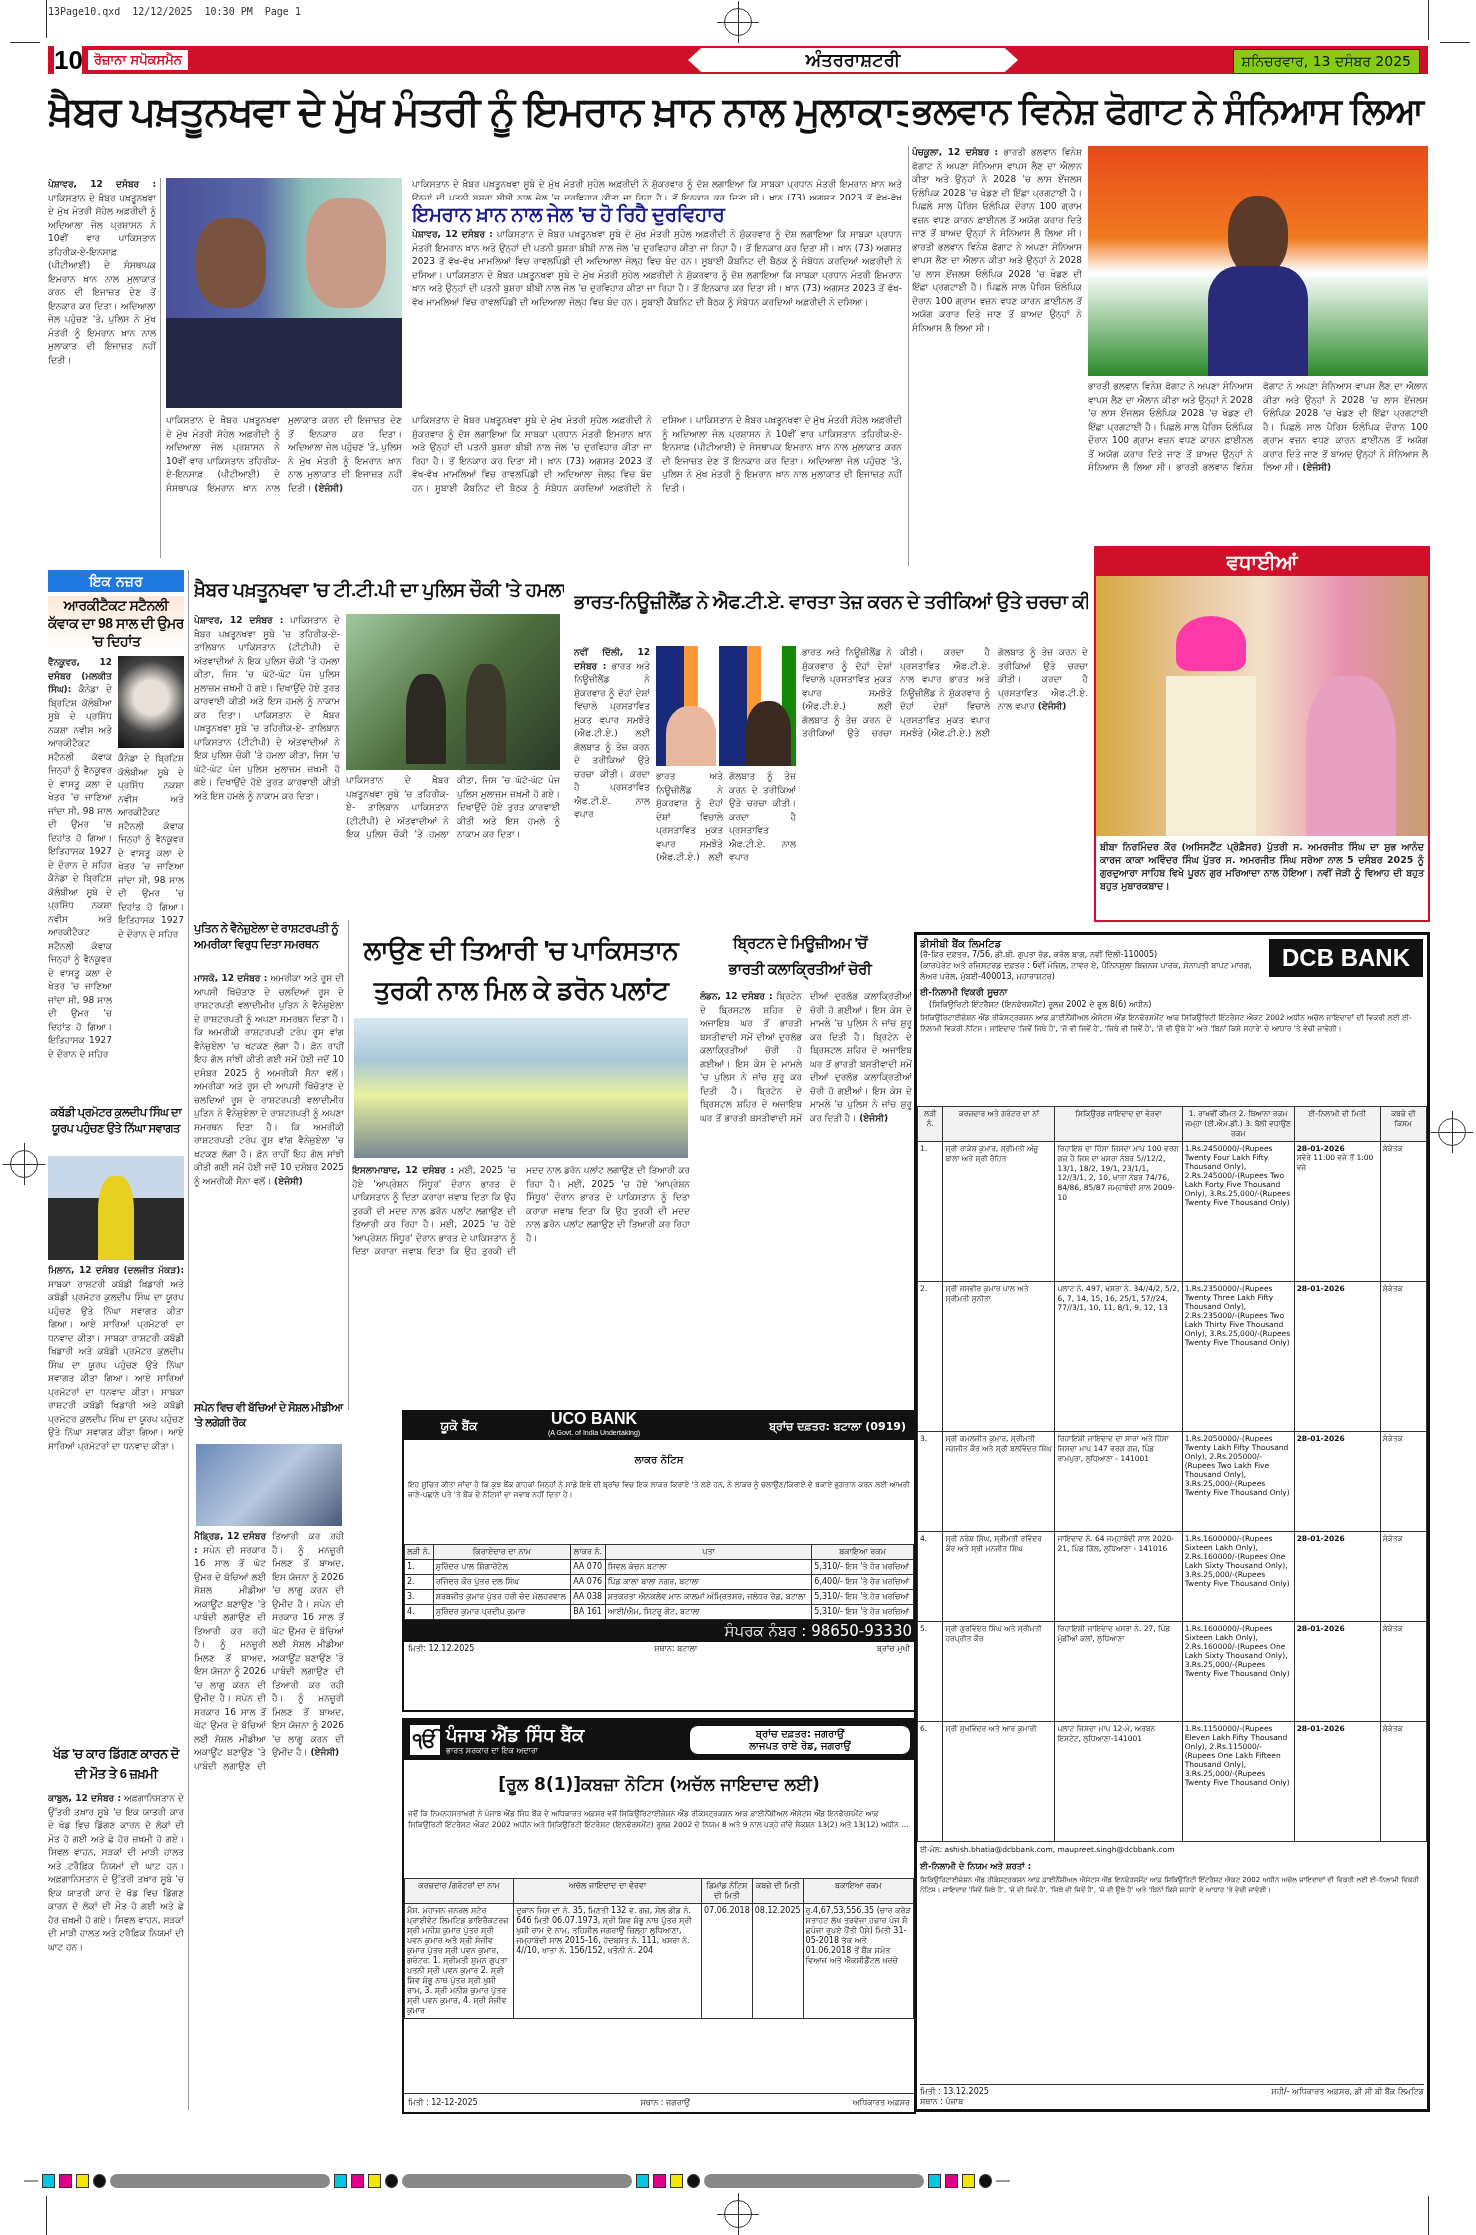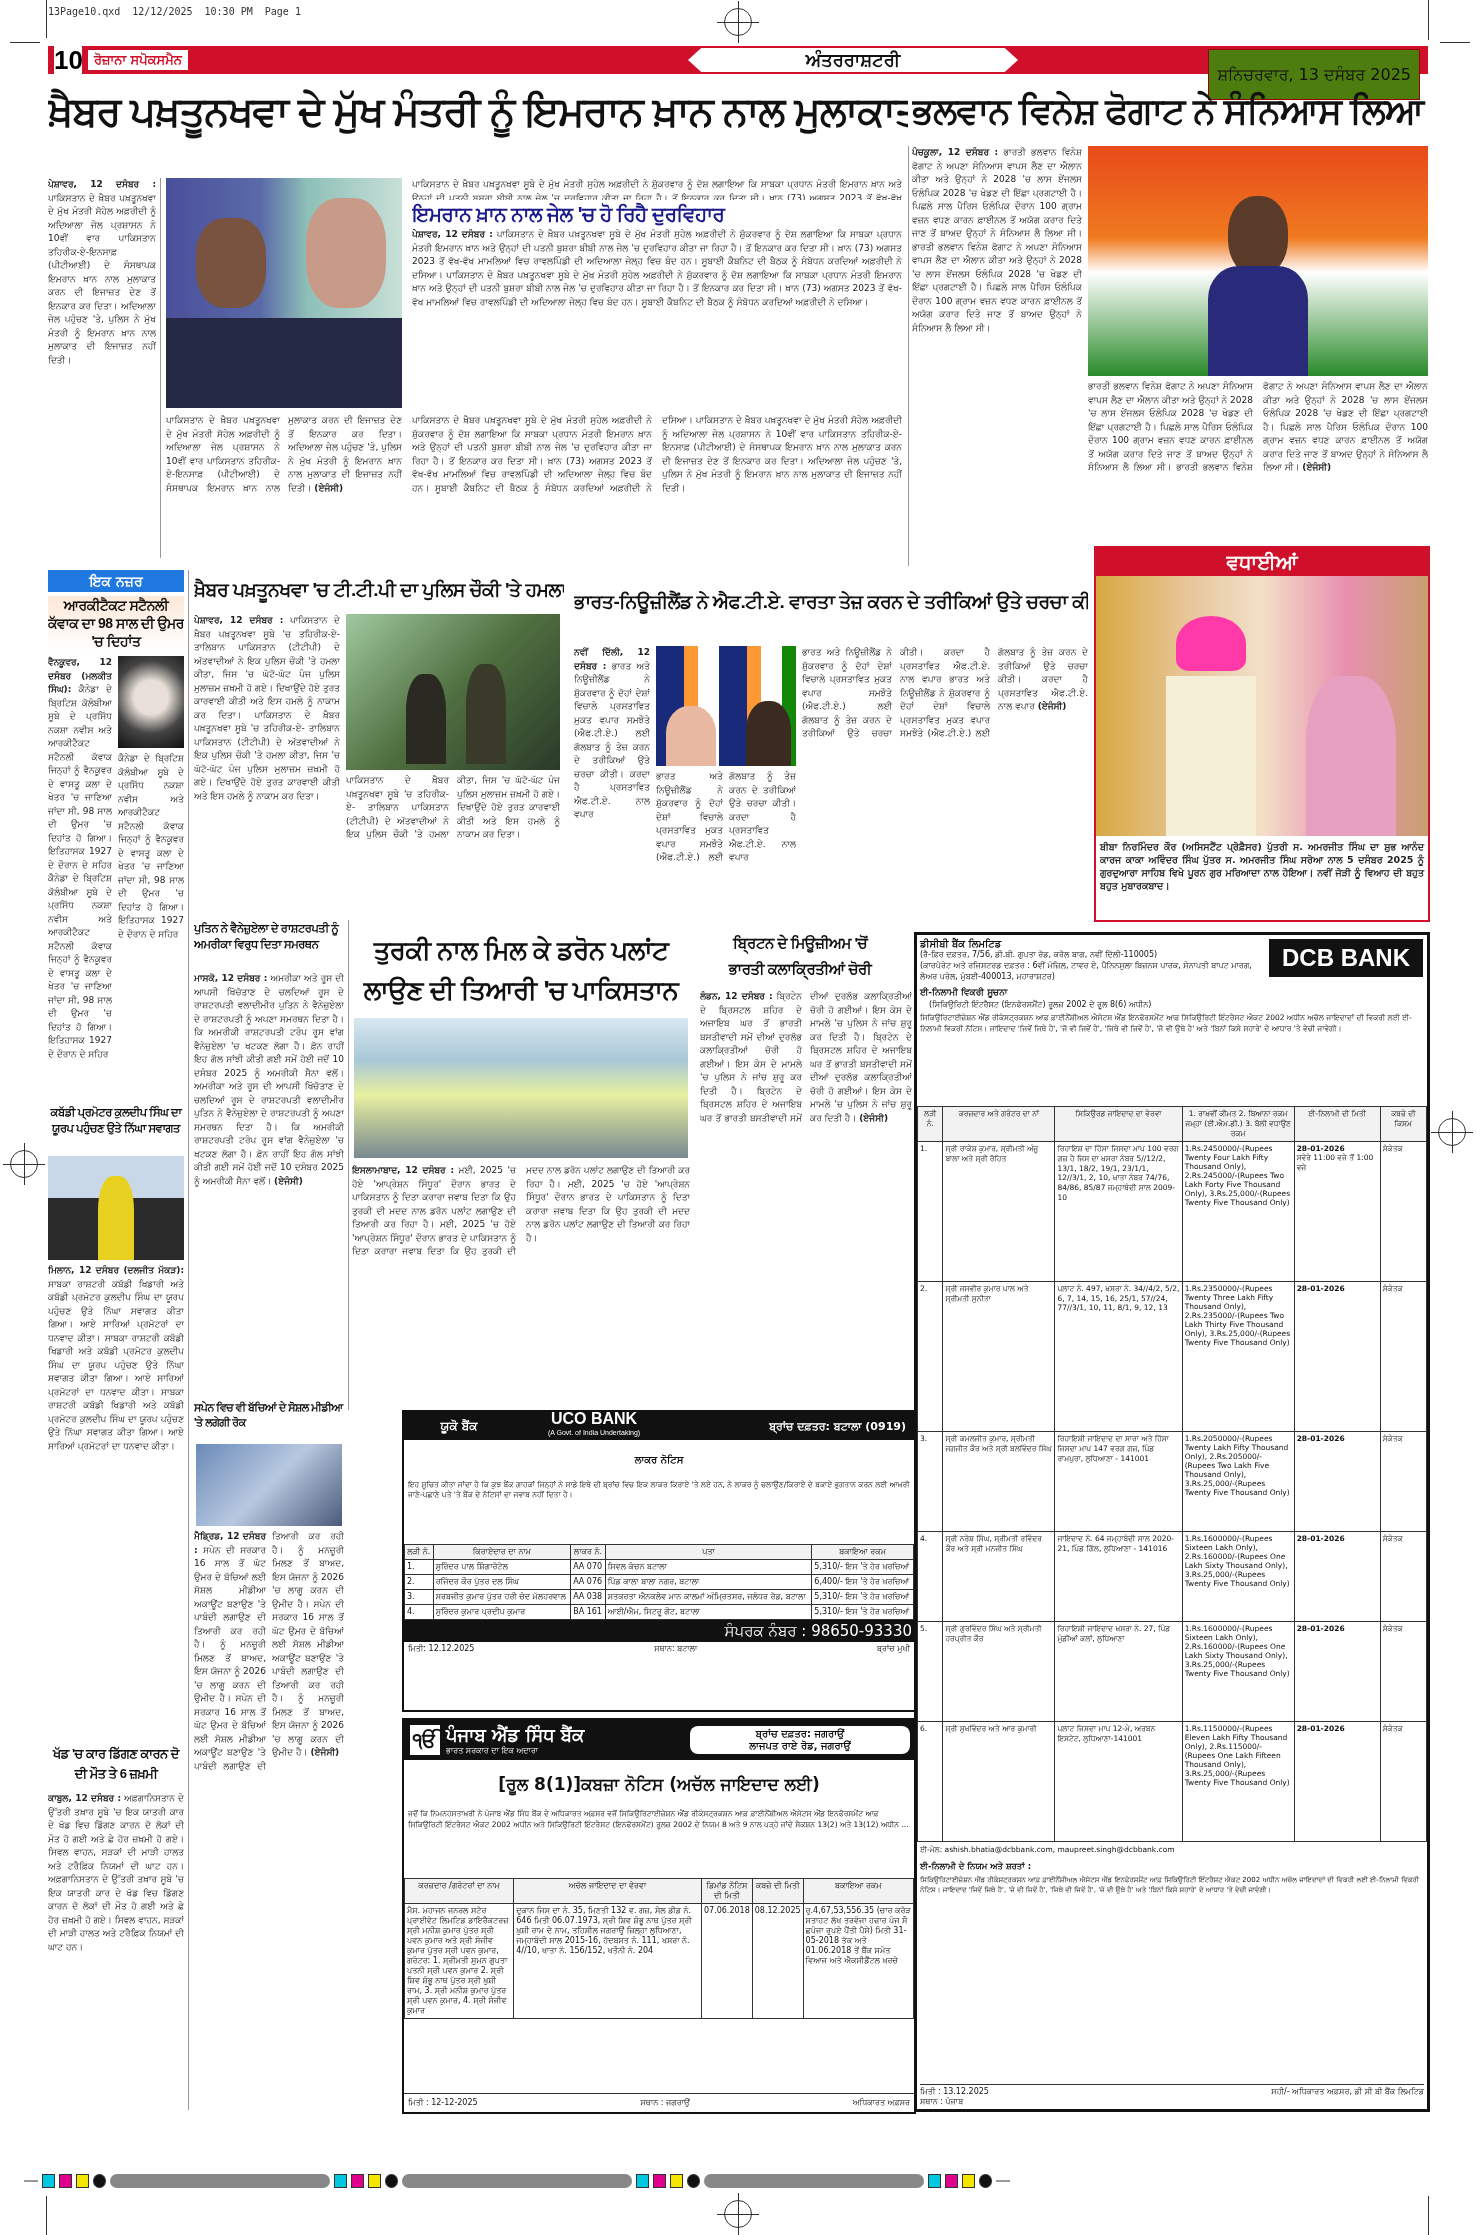--- a/index.html
+++ b/index.html
@@ -7,21 +7,21 @@
 .abs{position:absolute}
 .slug{left:48px;top:6px;font-family:"DejaVu Sans Mono",monospace;font-size:10px;color:#333}
 .crop{border-color:#333;border-style:solid;border-width:0}
 .reg{width:28px;height:28px;border:1px solid #333;border-radius:50%}
 .reg:before{content:"";position:absolute;left:-8px;top:13px;width:42px;height:1px;background:#333}
 .reg:after{content:"";position:absolute;top:-8px;left:13px;width:1px;height:42px;background:#333}
 .masthead{left:48px;top:46px;width:1380px;height:28px;background:#d0102a;display:flex;align-items:center}
 .pgno{background:#fff;color:#000;font-family:"Liberation Sans",sans-serif;font-weight:bold;font-size:26px;width:28px;height:28px;text-align:center;line-height:28px;margin-left:6px}
 .paper{background:#fff;color:#d0102a;font-weight:bold;font-size:13px;padding:2px 6px;margin-left:6px}
 .section{position:absolute;left:640px;top:2px;width:330px;height:24px;background:#fff;clip-path:polygon(4% 0,96% 0,100% 50%,96% 100%,4% 100%,0 50%);text-align:center;font-weight:bold;font-size:18px;line-height:24px;color:#111}
-.date{position:absolute;right:8px;top:3px;background:#4d7c0f;color:#111;font-size:16px;padding:15px 8px;border:1px solid #900}
+.date{position:absolute;right:8px;top:3px;background:#84cc16;color:#111;font-size:14px;padding:3px 8px;border:1px solid #900}
 .h1{font-family:"Liberation Sans",sans-serif;font-weight:bold;color:#111;letter-spacing:-1px;white-space:nowrap;overflow:hidden}
 .col{font-size:9px;line-height:13.5px;color:#222;text-align:justify;overflow:hidden}
 .col p{margin-bottom:2px}
 .photo{overflow:hidden}
 .hd2{font-family:"Liberation Sans",sans-serif;font-weight:bold;color:#111;white-space:nowrap;overflow:hidden;letter-spacing:-0.5px}
 .box{border:2px solid #111}
 .tbl{border-collapse:collapse;width:100%;font-size:8px}
 .tbl td,.tbl th{border:1px solid #333;padding:2px;vertical-align:top}
 .tbl th{font-weight:normal;background:#f2f2f2}
 .colorbar{display:flex;align-items:center;gap:4px}
@@ -138,22 +138,22 @@
 <div class="abs col" style="left:48px;top:1264px;width:136px;height:470px">
   <p><b>ਮਿਲਾਨ, 12 ਦਸੰਬਰ (ਦਲਜੀਤ ਮੱਕੜ):</b> <span>ਸਾਬਕਾ ਰਾਸ਼ਟਰੀ ਕਬੱਡੀ ਖਿਡਾਰੀ ਅਤੇ ਕਬੱਡੀ ਪ੍ਰਮੋਟਰ ਕੁਲਦੀਪ ਸਿੰਘ ਦਾ ਯੂਰਪ ਪਹੁੰਚਣ ਉਤੇ ਨਿੱਘਾ ਸਵਾਗਤ ਕੀਤਾ ਗਿਆ। ਆਏ ਸਾਰਿਆਂ ਪ੍ਰਮੋਟਰਾਂ ਦਾ ਧਨਵਾਦ ਕੀਤਾ।</span> <span>ਸਾਬਕਾ ਰਾਸ਼ਟਰੀ ਕਬੱਡੀ ਖਿਡਾਰੀ ਅਤੇ ਕਬੱਡੀ ਪ੍ਰਮੋਟਰ ਕੁਲਦੀਪ ਸਿੰਘ ਦਾ ਯੂਰਪ ਪਹੁੰਚਣ ਉਤੇ ਨਿੱਘਾ ਸਵਾਗਤ ਕੀਤਾ ਗਿਆ। ਆਏ ਸਾਰਿਆਂ ਪ੍ਰਮੋਟਰਾਂ ਦਾ ਧਨਵਾਦ ਕੀਤਾ।</span> <span>ਸਾਬਕਾ ਰਾਸ਼ਟਰੀ ਕਬੱਡੀ ਖਿਡਾਰੀ ਅਤੇ ਕਬੱਡੀ ਪ੍ਰਮੋਟਰ ਕੁਲਦੀਪ ਸਿੰਘ ਦਾ ਯੂਰਪ ਪਹੁੰਚਣ ਉਤੇ ਨਿੱਘਾ ਸਵਾਗਤ ਕੀਤਾ ਗਿਆ। ਆਏ ਸਾਰਿਆਂ ਪ੍ਰਮੋਟਰਾਂ ਦਾ ਧਨਵਾਦ ਕੀਤਾ।</span></p>
 </div>
 
 <div class="abs hd2" style="left:48px;top:1744px;width:136px;height:44px;font-size:13px;line-height:20px;white-space:normal;text-align:center">ਖੱਡ 'ਚ ਕਾਰ ਡਿੱਗਣ ਕਾਰਨ ਦੋ ਦੀ ਮੌਤ ਤੇ 6 ਜ਼ਖ਼ਮੀ</div>
 <div class="abs col" style="left:48px;top:1792px;width:136px;height:320px">
   <p><b>ਕਾਬੁਲ, 12 ਦਸੰਬਰ :</b> <span>ਅਫ਼ਗਾਨਿਸਤਾਨ ਦੇ ਉੱਤਰੀ ਤਖ਼ਾਰ ਸੂਬੇ 'ਚ ਇਕ ਯਾਤਰੀ ਕਾਰ ਦੇ ਖੱਡ ਵਿਚ ਡਿੱਗਣ ਕਾਰਨ ਦੋ ਲੋਕਾਂ ਦੀ ਮੌਤ ਹੋ ਗਈ ਅਤੇ ਛੇ ਹੋਰ ਜ਼ਖ਼ਮੀ ਹੋ ਗਏ। ਸਿਵਲ ਵਾਹਨ, ਸੜਕਾਂ ਦੀ ਮਾੜੀ ਹਾਲਤ ਅਤੇ ਟਰੈਫ਼ਿਕ ਨਿਯਮਾਂ ਦੀ ਘਾਟ ਹਨ।</span> <span>ਅਫ਼ਗਾਨਿਸਤਾਨ ਦੇ ਉੱਤਰੀ ਤਖ਼ਾਰ ਸੂਬੇ 'ਚ ਇਕ ਯਾਤਰੀ ਕਾਰ ਦੇ ਖੱਡ ਵਿਚ ਡਿੱਗਣ ਕਾਰਨ ਦੋ ਲੋਕਾਂ ਦੀ ਮੌਤ ਹੋ ਗਈ ਅਤੇ ਛੇ ਹੋਰ ਜ਼ਖ਼ਮੀ ਹੋ ਗਏ। ਸਿਵਲ ਵਾਹਨ, ਸੜਕਾਂ ਦੀ ਮਾੜੀ ਹਾਲਤ ਅਤੇ ਟਰੈਫ਼ਿਕ ਨਿਯਮਾਂ ਦੀ ਘਾਟ ਹਨ।</span></p>
 </div>
 
 <div class="abs hd2" style="left:352px;top:930px;width:338px;height:84px;font-size:26px;line-height:40px;text-align:center">
+  <div>ਲਾਉਣ ਦੀ ਤਿਆਰੀ 'ਚ ਪਾਕਿਸਤਾਨ</div>
   <div>ਤੁਰਕੀ ਨਾਲ ਮਿਲ ਕੇ ਡਰੋਨ ਪਲਾਂਟ</div>
-  <div>ਲਾਉਣ ਦੀ ਤਿਆਰੀ 'ਚ ਪਾਕਿਸਤਾਨ</div>
 </div>
 <div class="abs photo" style="left:354px;top:1018px;width:334px;height:140px;background:linear-gradient(180deg,#d8e8f0 0,#a8c8d8 30%,#e8f0a0 55%,#788890 100%)"></div>
 <div class="abs col" style="left:352px;top:1164px;width:338px;height:240px;column-count:2;column-gap:10px">
   <b>ਇਸਲਾਮਾਬਾਦ, 12 ਦਸੰਬਰ :</b> <span>ਮਈ, 2025 'ਚ ਹੋਏ 'ਆਪ੍ਰੇਸ਼ਨ ਸਿੰਧੂਰ' ਦੌਰਾਨ ਭਾਰਤ ਦੇ ਪਾਕਿਸਤਾਨ ਨੂੰ ਦਿਤਾ ਕਰਾਰਾ ਜਵਾਬ ਦਿਤਾ ਕਿ ਉਹ ਤੁਰਕੀ ਦੀ ਮਦਦ ਨਾਲ ਡਰੋਨ ਪਲਾਂਟ ਲਗਾਉਣ ਦੀ ਤਿਆਰੀ ਕਰ ਰਿਹਾ ਹੈ।</span> <span>ਮਈ, 2025 'ਚ ਹੋਏ 'ਆਪ੍ਰੇਸ਼ਨ ਸਿੰਧੂਰ' ਦੌਰਾਨ ਭਾਰਤ ਦੇ ਪਾਕਿਸਤਾਨ ਨੂੰ ਦਿਤਾ ਕਰਾਰਾ ਜਵਾਬ ਦਿਤਾ ਕਿ ਉਹ ਤੁਰਕੀ ਦੀ ਮਦਦ ਨਾਲ ਡਰੋਨ ਪਲਾਂਟ ਲਗਾਉਣ ਦੀ ਤਿਆਰੀ ਕਰ ਰਿਹਾ ਹੈ।</span> <span>ਮਈ, 2025 'ਚ ਹੋਏ 'ਆਪ੍ਰੇਸ਼ਨ ਸਿੰਧੂਰ' ਦੌਰਾਨ ਭਾਰਤ ਦੇ ਪਾਕਿਸਤਾਨ ਨੂੰ ਦਿਤਾ ਕਰਾਰਾ ਜਵਾਬ ਦਿਤਾ ਕਿ ਉਹ ਤੁਰਕੀ ਦੀ ਮਦਦ ਨਾਲ ਡਰੋਨ ਪਲਾਂਟ ਲਗਾਉਣ ਦੀ ਤਿਆਰੀ ਕਰ ਰਿਹਾ ਹੈ।</span>
 </div>
 
 <div class="abs hd2" style="left:694px;top:930px;width:212px;height:56px;font-size:15px;line-height:26px;text-align:center">
   <div>ਬ੍ਰਿਟਨ ਦੇ ਮਿਊਜ਼ੀਅਮ 'ਚੋਂ</div>
   <div>ਭਾਰਤੀ ਕਲਾਕ੍ਰਿਤੀਆਂ ਚੋਰੀ</div>
 </div>

